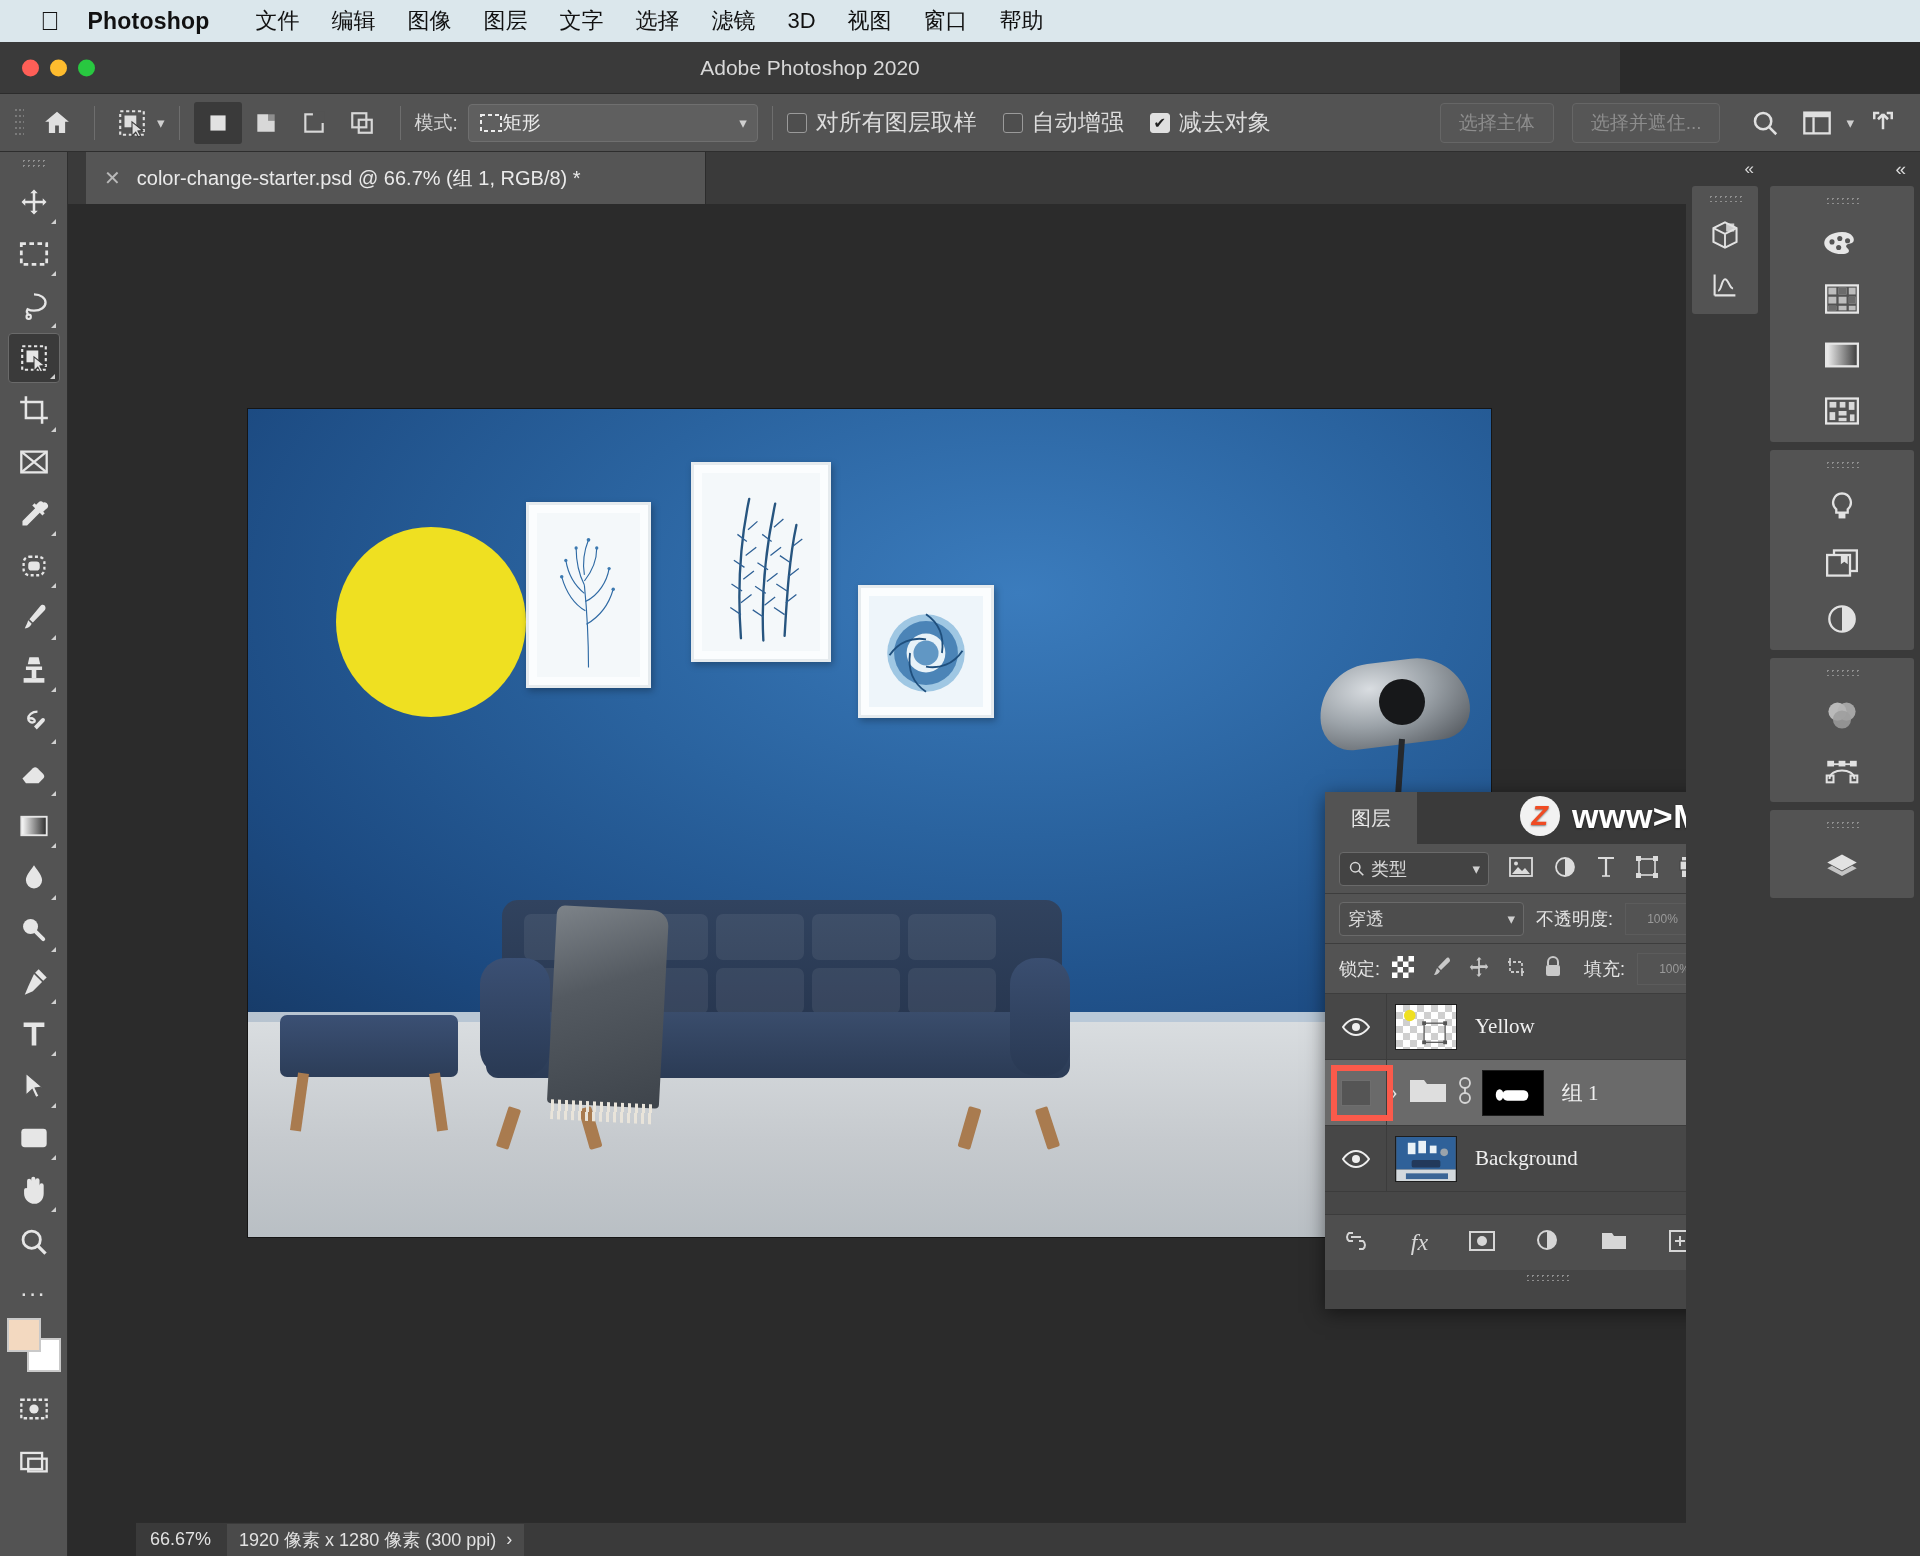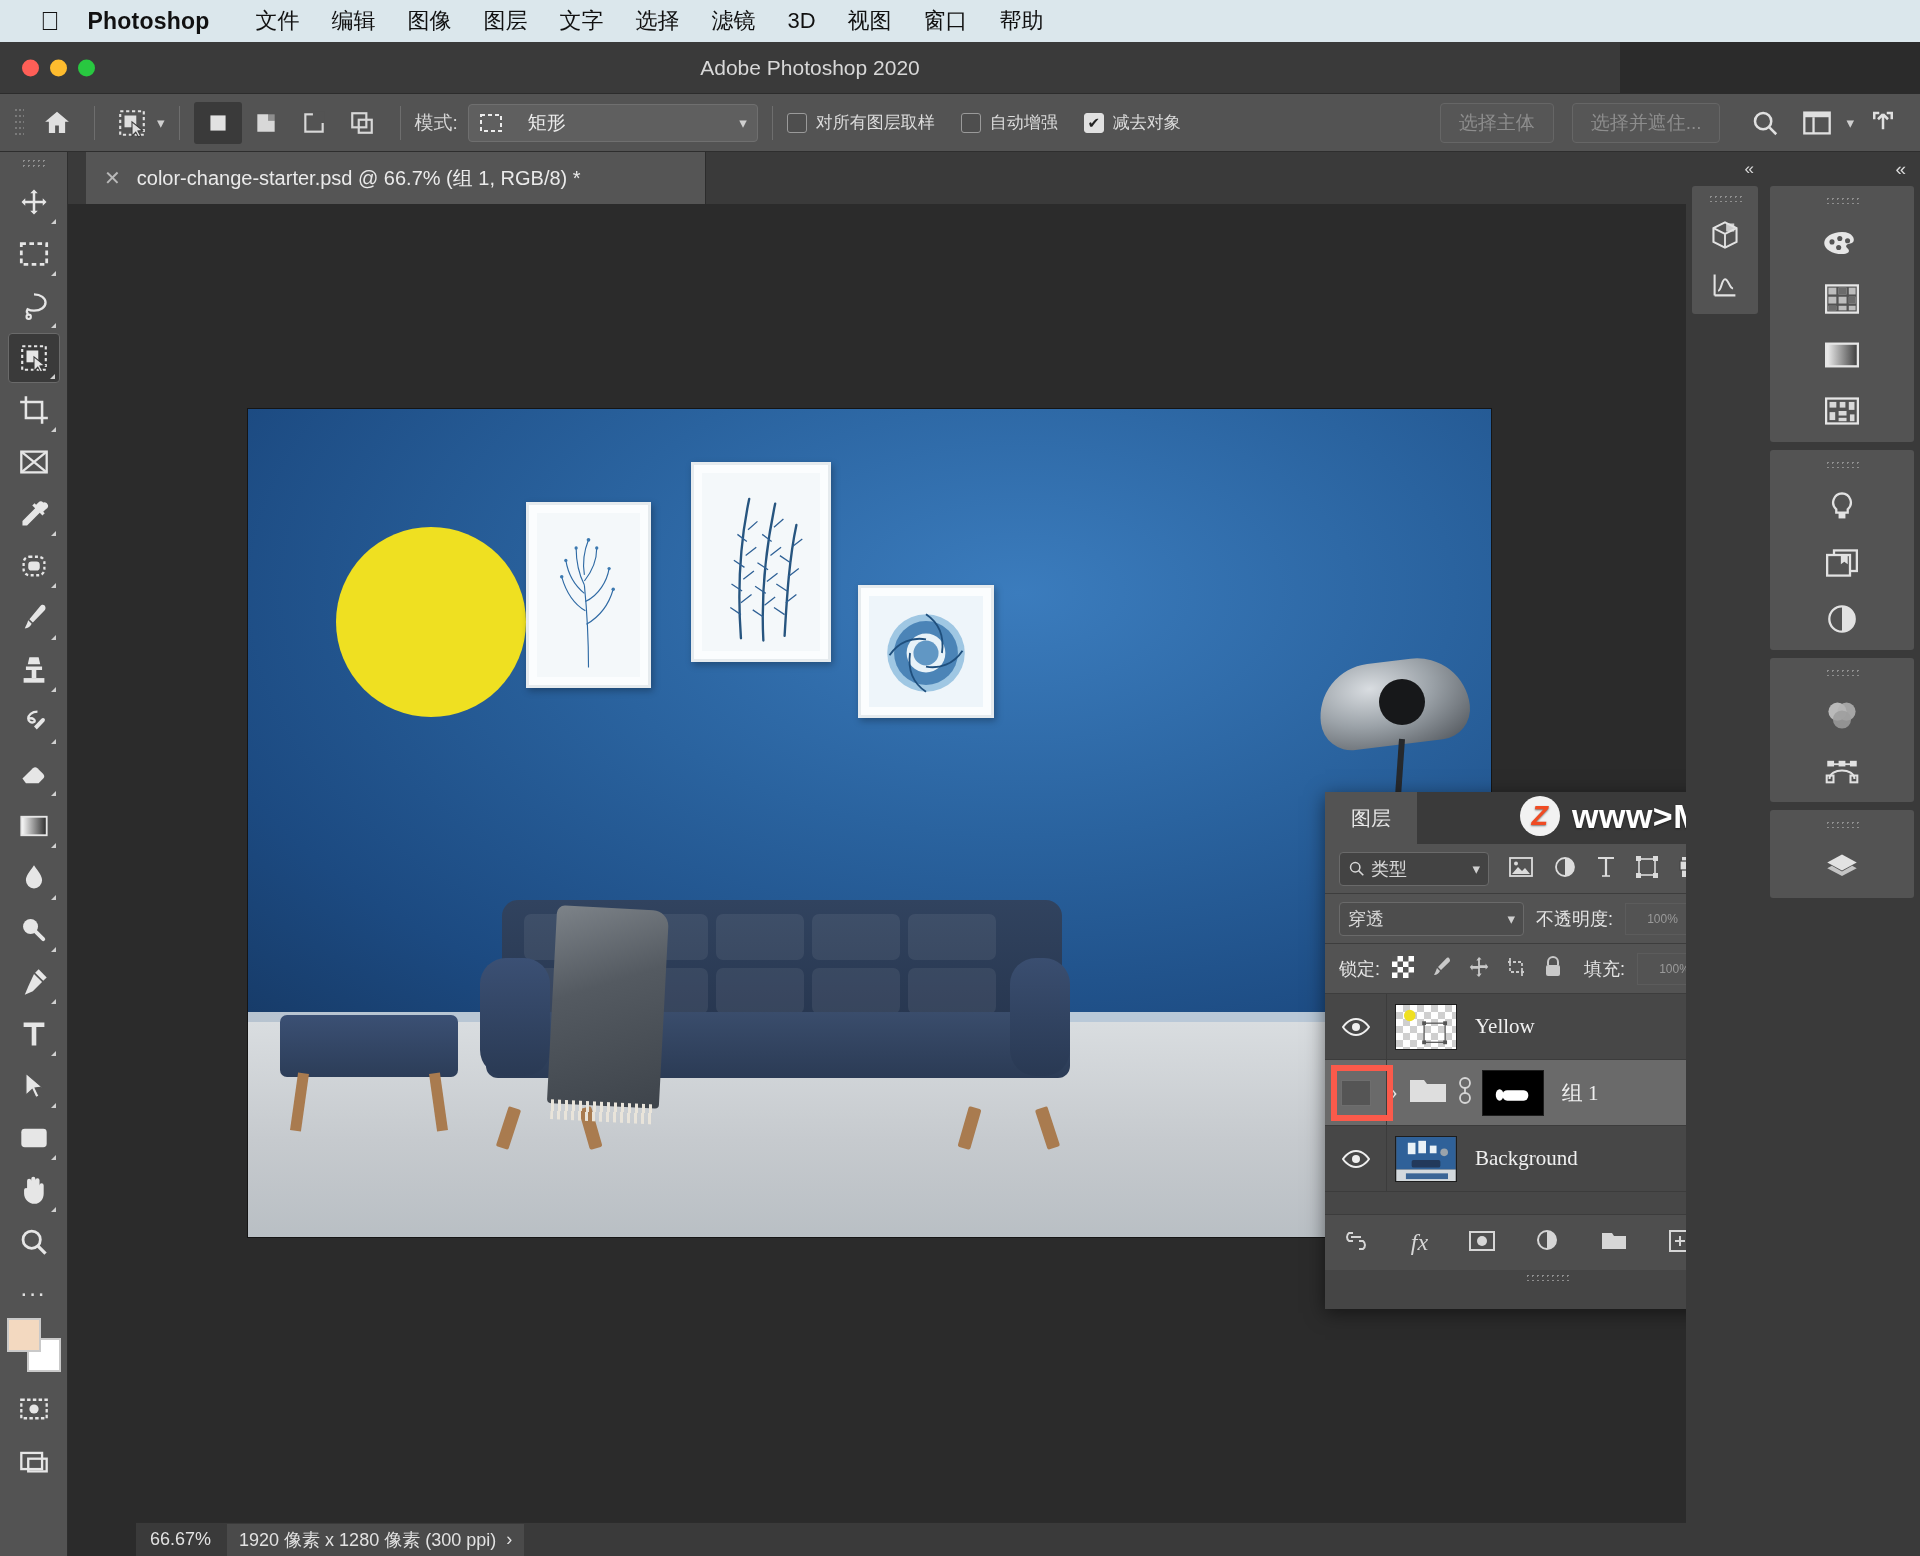--- a/index.html
+++ b/index.html
@@ -51,26 +51,26 @@
   .chev { font-size: 15px; color:#cfcfcf; }
   .mode-group { display:flex; }
   .mode-btn { width:48px; height:42px; display:flex;align-items:center;justify-content:center; border-radius:3px;}
   .mode-btn.active { background:#3a3a3a; }
   .ob-label { color:#d6d6d6; font-size:19px; white-space:nowrap; margin-right:10px;}
   .ob-select {
     width: 290px; height:38px; background:#5f5f5f; border:1px solid #6f6f6f; border-radius:4px;
     display:flex; align-items:center; padding: 0 10px; color:#ececec; font-size:19px; gap:8px;
     justify-content: space-between;
   }
-  .ob-select .left { display:flex; align-items:center; gap:25px; }
+  .ob-select .left { display:flex; align-items:center; gap:0; }
   .cb-wrap { display:flex; align-items:center; gap:9px; margin-right:26px; }
   .cb { width:20px; height:20px; border:1px solid #9a9a9a; border-radius:3px; background:#4e4e4e;
         display:flex;align-items:center;justify-content:center;}
   .cb.checked { background:#e0e0e0; border-color:#e0e0e0; color:#222; font-size:15px; font-weight:bold;}
-  .cb-label { color:#dcdcdc; font-size:17px; white-space:nowrap;}
+  .cb-label { color:#dcdcdc; font-size:23px; white-space:nowrap;}
   .ob-btn { height:40px; padding: 0 18px; border:1px solid #666; border-radius:4px;
     color:#8d8d8d; font-size:19px; display:flex; align-items:center; justify-content:center;
     background:#565656; margin-left:12px; white-space:nowrap;}
   .ob-right { margin-left:auto; display:flex; align-items:center; gap: 6px;}
 
   
   .toolbar {
     position:absolute; left:0; top:152px; width:68px; bottom: 0;
     background:#535353; border-right:1px solid #2e2e2e;
     display:flex; flex-direction:column; align-items:center; padding-top:6px;

